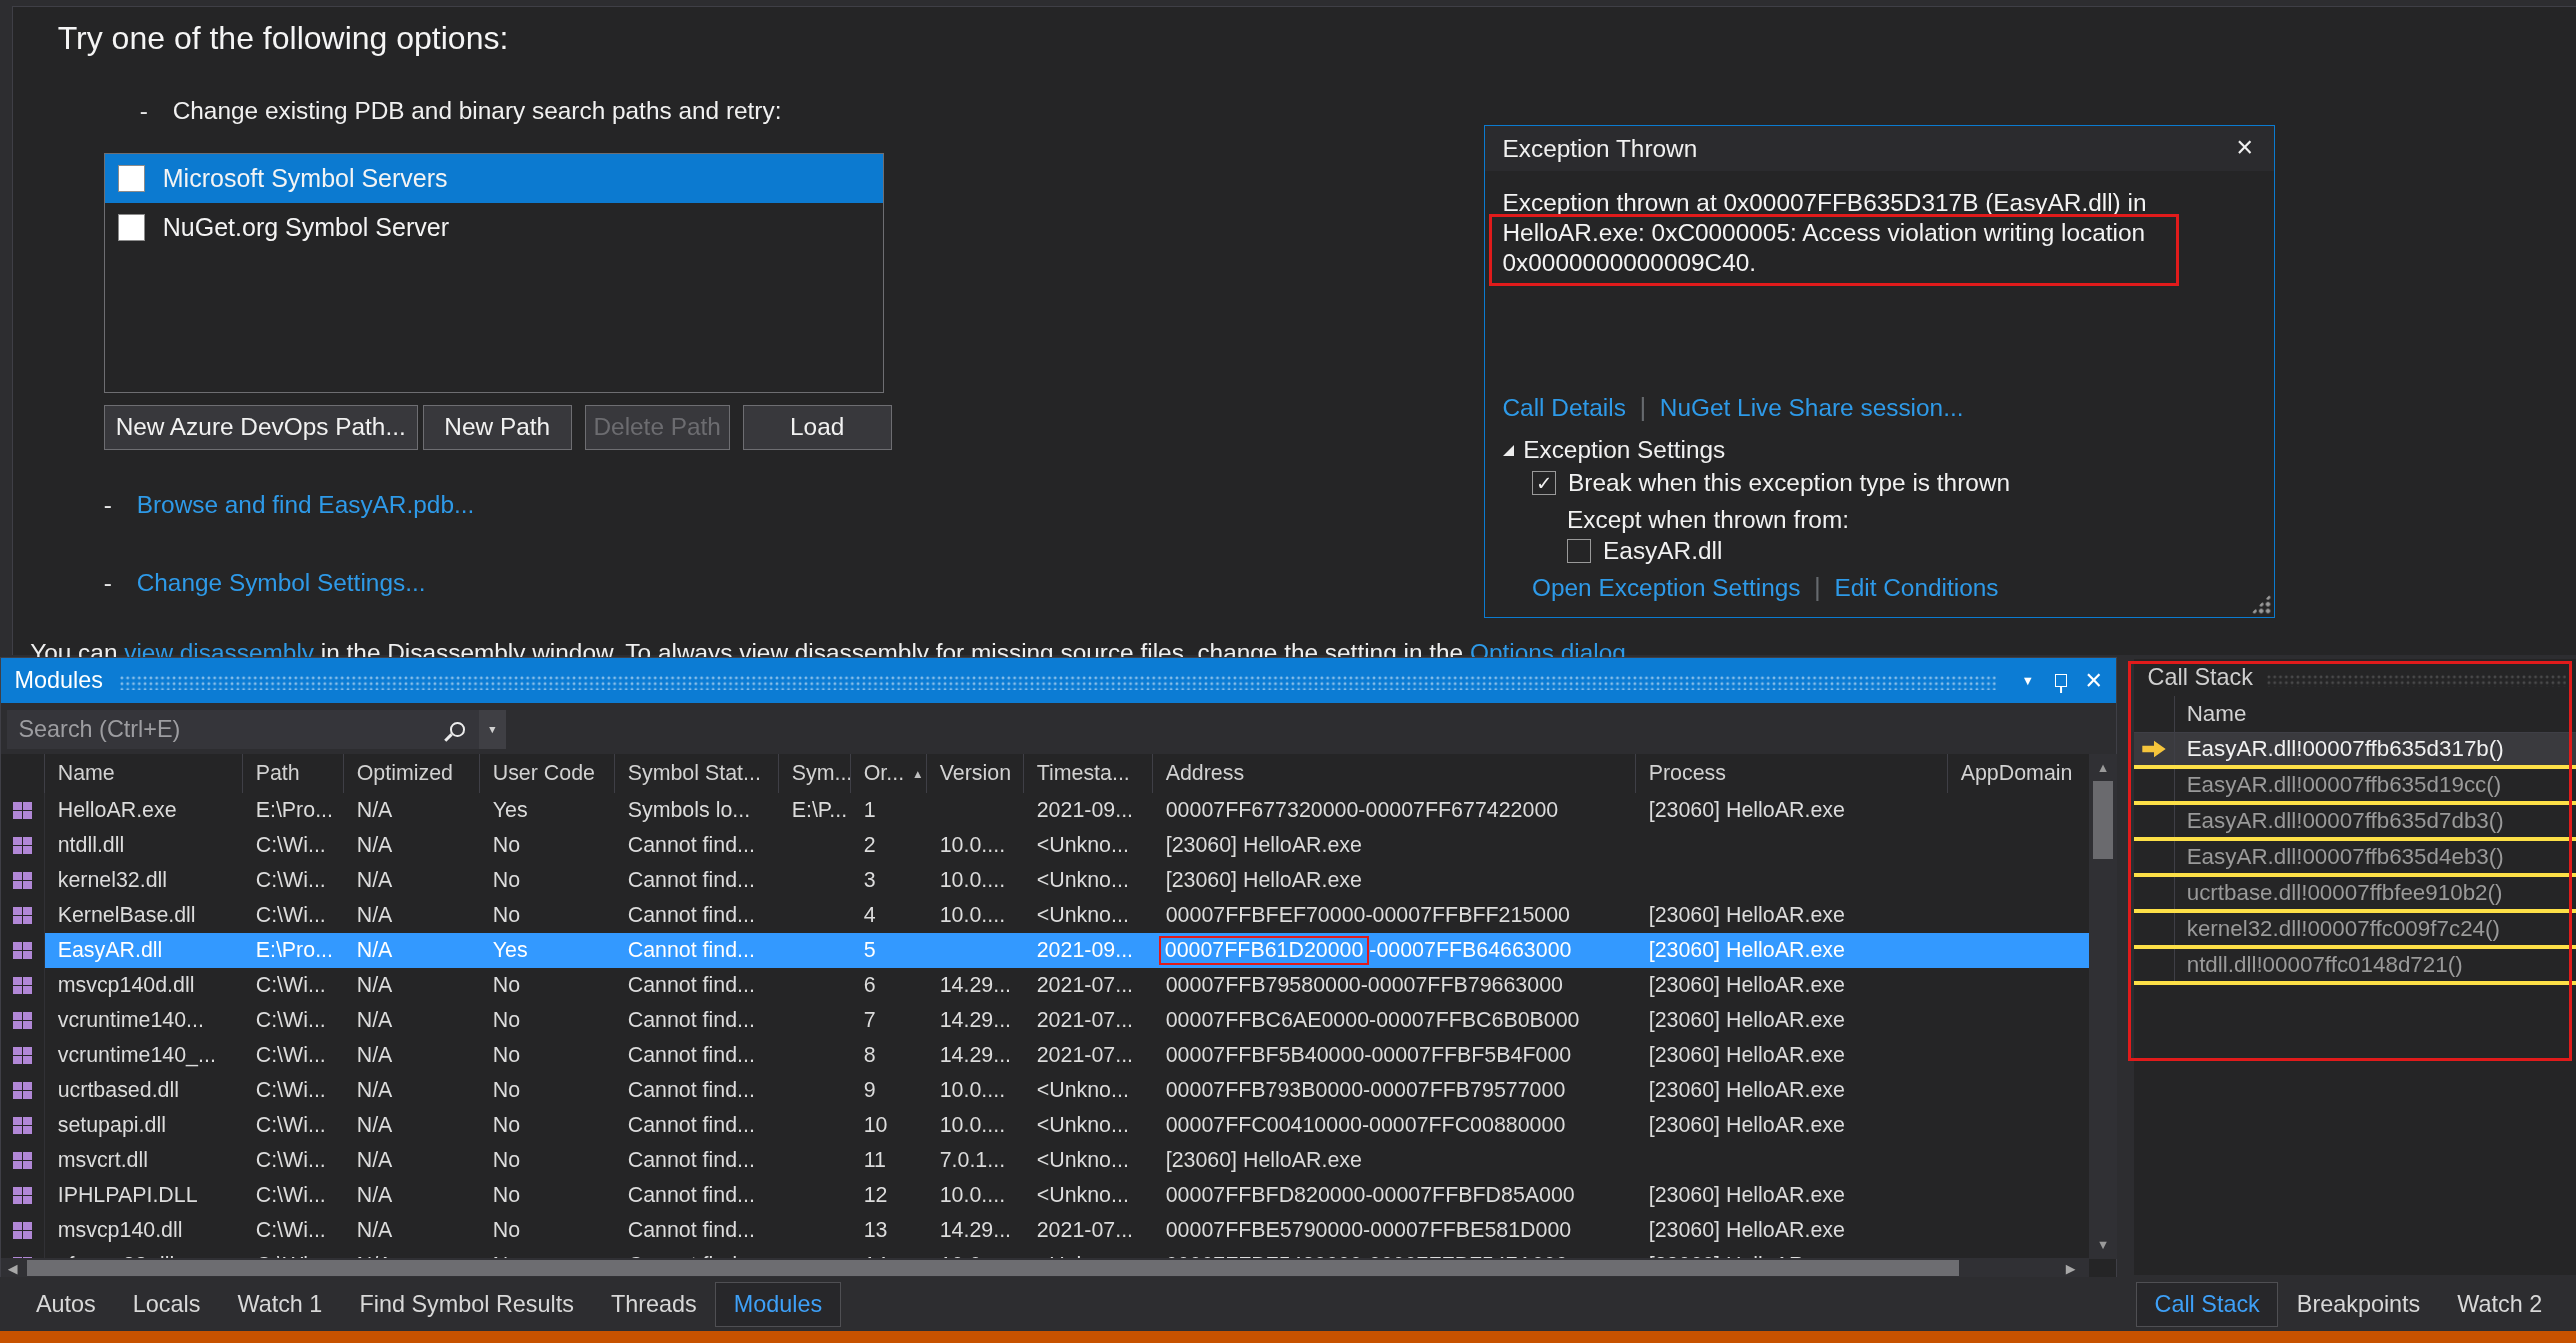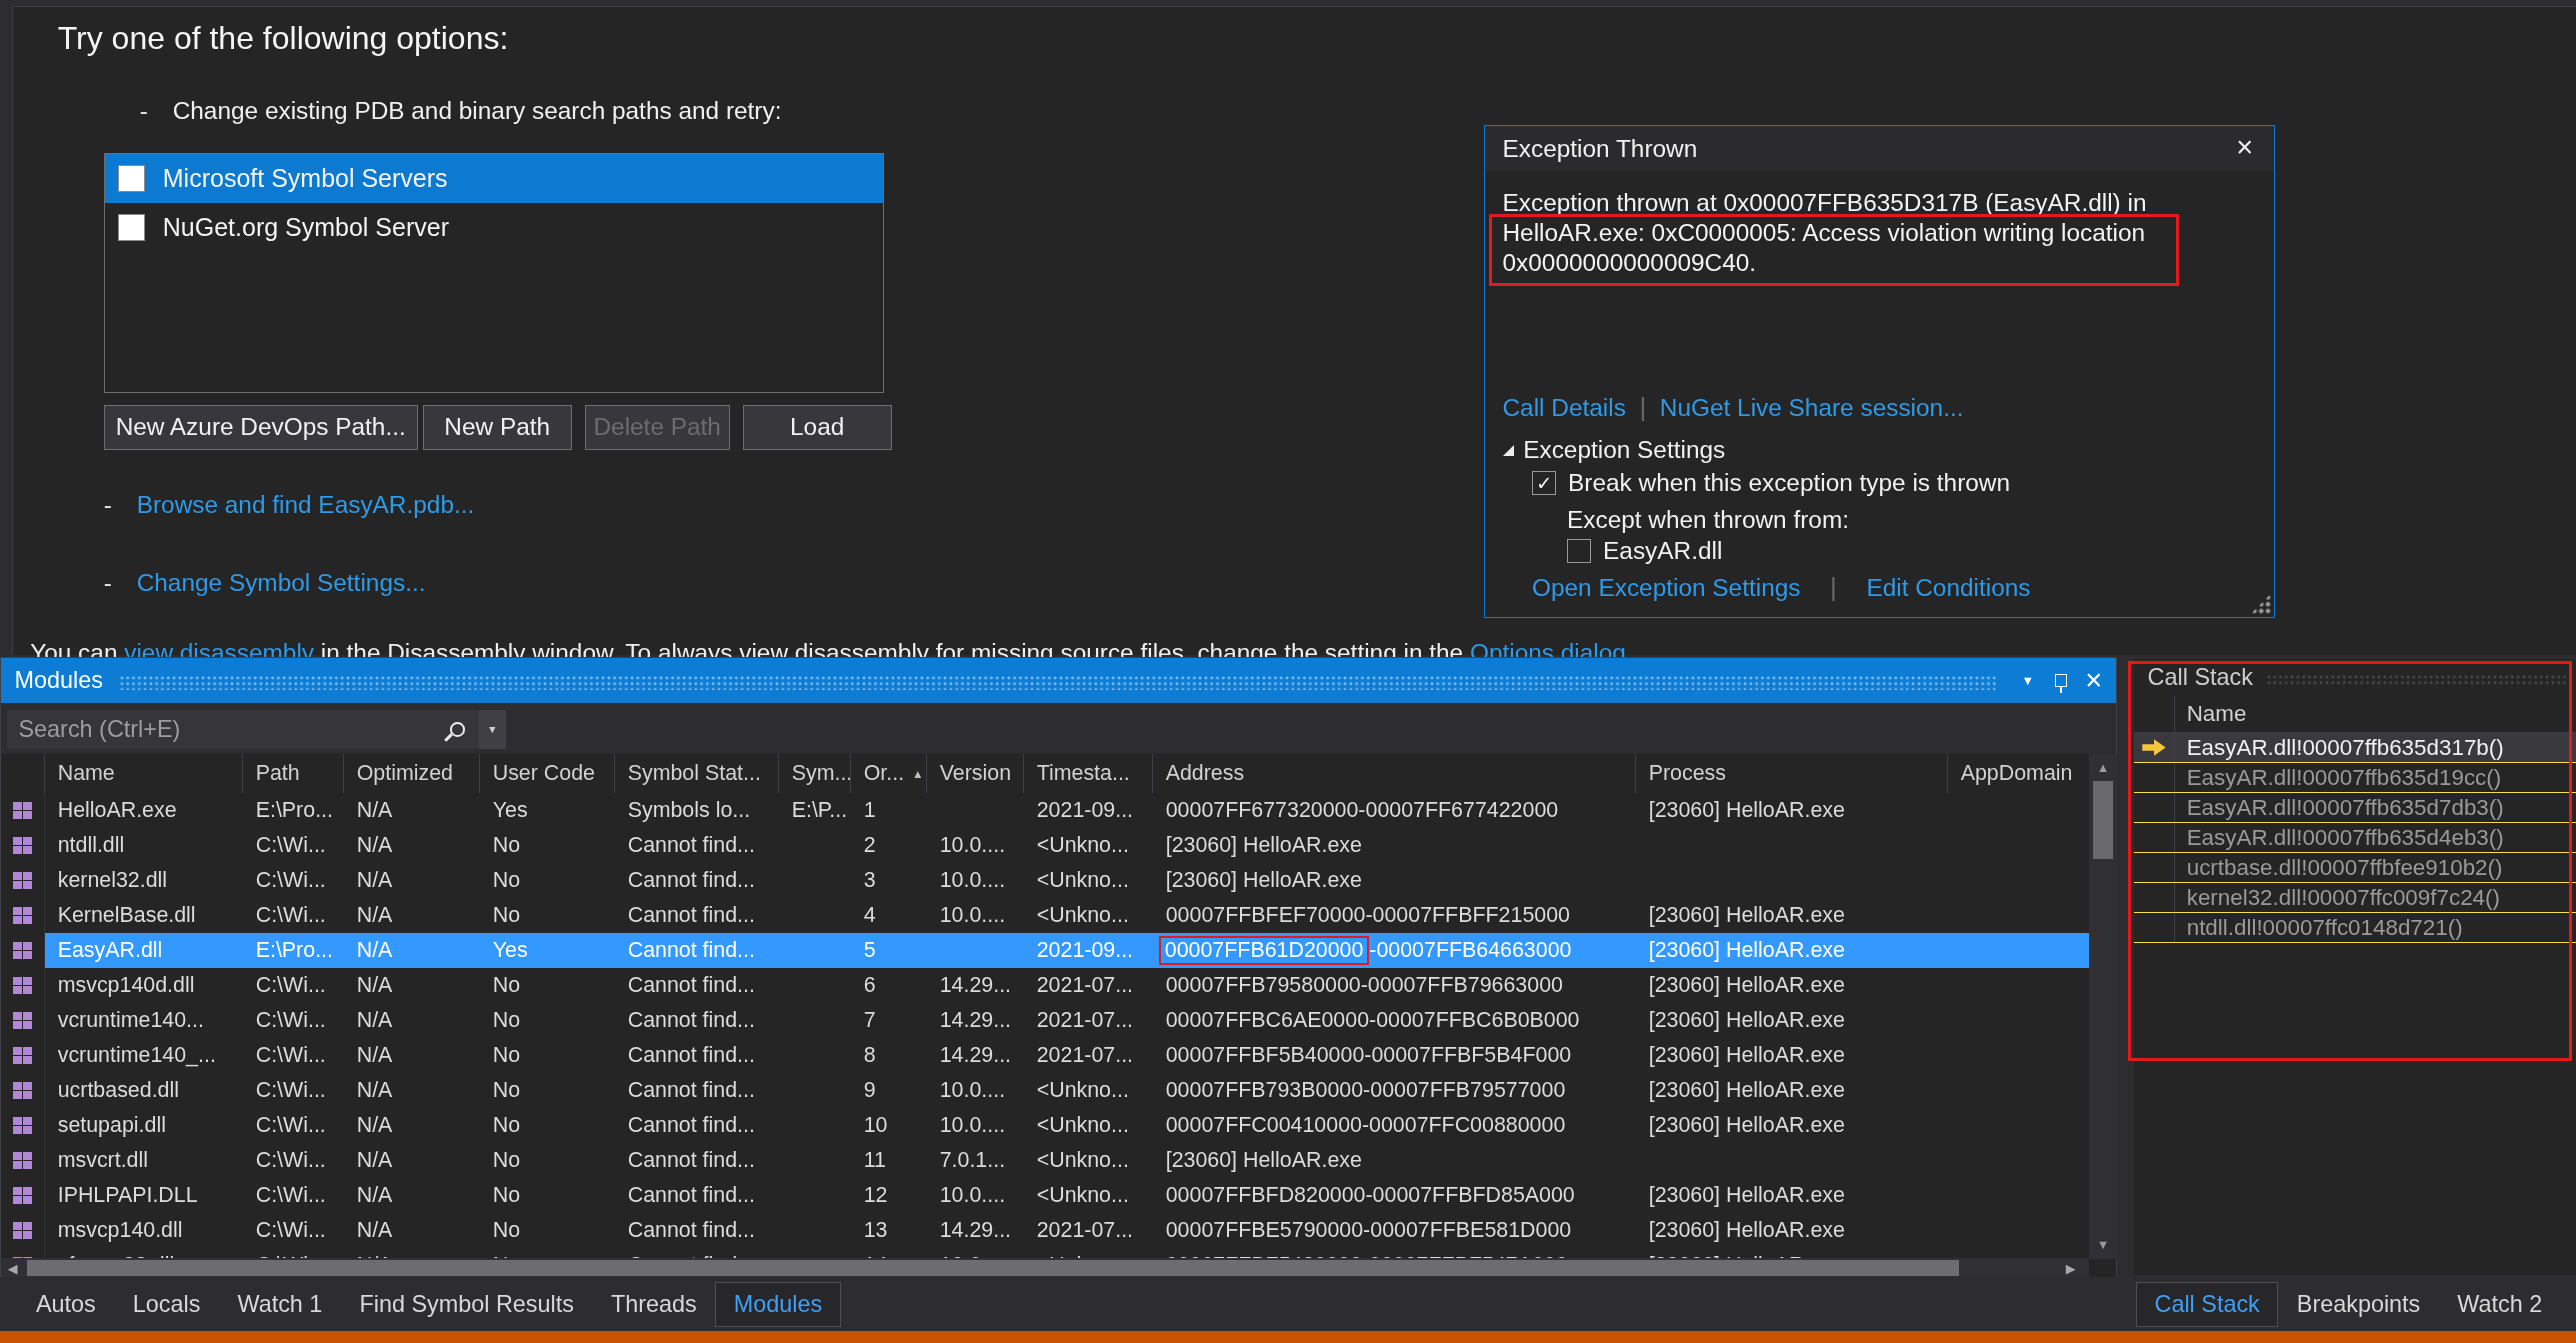--- a/index.html
+++ b/index.html
@@ -49,21 +49,21 @@
   .exc-links1 { position:absolute; left:17.5px; top:266px; font-size:24.4px; display:flex; align-items:center; }
   .exc-sep { color:#666a6e; margin:0 13.6px; font-size:26px; }
   .exc-expander-row { position:absolute; left:17.5px; top:310px; display:flex; align-items:center; }
   .expander { width:0; height:0; border-left:11.7px solid transparent; border-bottom:11.7px solid #ececec; margin-right:9.7px; }
   .exc-label { font-size:24.4px; color:#f1f1f1; }
   .exc-check-row1 { position:absolute; left:47px; top:343px; display:flex; align-items:center; }
   .dlg-check { width:24.4px; height:24.4px; border:1px solid #9a9a9a; background:#252526; margin-right:11.7px;
                display:inline-flex; align-items:center; justify-content:center; font-size:19.5px; color:#f1f1f1; flex:none; }
   .exc-exceptfrom { position:absolute; left:82px; top:380px; font-size:24.4px; color:#f1f1f1; }
   .exc-check-row2 { position:absolute; left:82px; top:411px; display:flex; align-items:center; }
-  .exc-links2 { position:absolute; left:47px; top:446px; font-size:24.4px; display:flex; align-items:center;gap:16px; }
+  .exc-links2 { position:absolute; left:47px; top:446px; font-size:24.4px; display:flex; align-items:center; }
   .resize-grip { position:absolute; right:2.9px; bottom:2.9px; width:20.5px; height:20.5px;
                  background-image:radial-gradient(circle, #9a9a9a 1.9px, transparent 2.5px);
                  background-size:6.8px 6.8px; clip-path:polygon(100% 0, 100% 100%, 0 100%); }
 
   
   #modules-panel { position:absolute; left:0; top:657px; width:2117px; height:622px; background:#252526;
                    border:1px solid #3f3f46; }
   .mod-titlebar { position:absolute; left:0; top:0; width:100%; height:45px; background:var(--accent_blue);
                   display:flex; align-items:center; }
   .mod-title { margin-left:13.6px; font-size:23.4px; color:#ffffff; }
@@ -114,21 +114,21 @@
 
   
   #callstack-panel { position:absolute; left:2134px; top:659px; width:442px; height:616px; background:#252526; }
   .cs-titlebar { height:37px; display:flex; align-items:center; }
   .cs-title { margin-left:13.6px; font-size:23.4px; color:#cfcfcf; white-space:nowrap; }
   .cs-dots { flex:1; height:13.6px; margin:5.8px 9.7px 0 13.6px;
              background-image:radial-gradient(rgba(255,255,255,.17) 1.2px, transparent 1.7px); background-size:5.8px 5.8px; }
   .cs-header { height:37px; display:flex; border-bottom:1px solid #3f3f46; }
   .cs-gutter { width:41px; flex:none; border-right:1px solid #3f3f46; display:flex; align-items:center; justify-content:center; }
   .cs-namehdr { display:flex; align-items:center; padding-left:11.7px; font-size:22.4px; color:#d2d2d2; }
-  .cs-row { height:30px; display:flex; border-bottom:1px solid #fde047; cursor:default; }
+  .cs-row { height:36px; display:flex; border-bottom:4px solid #fde047; cursor:default; }
   .cs-row .frame { display:flex; align-items:center; padding-left:11.7px; font-size:22.4px; color:#9a9a9a; white-space:nowrap; overflow:hidden; }
   .cs-row.current { background:#3a3a3e; }
   .cs-row.current .frame { color:#f1f1f1; }
   .cur-arrow { width:23.4px; height:18.5px; background:var(--callstack_arrow_yellow);
                clip-path:polygon(0 32%, 50% 32%, 50% 6%, 100% 50%, 50% 94%, 50% 68%, 0 68%); }
 
   
   .annot { position:absolute; border:3.9px solid var(--annotation_red); pointer-events:none; z-index:40; }
   #annot-callstack { left:2128px; top:661px; width:444px; height:400px; }
 

